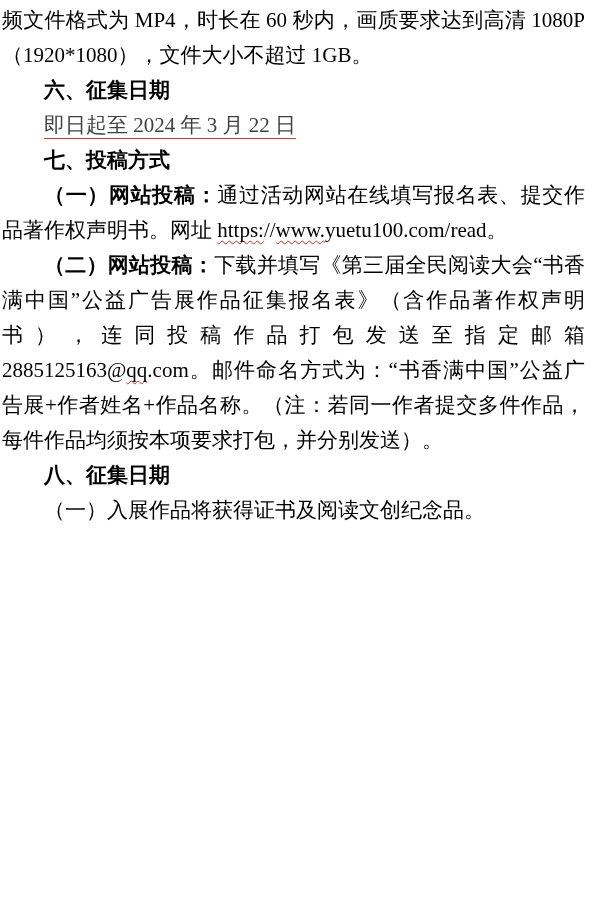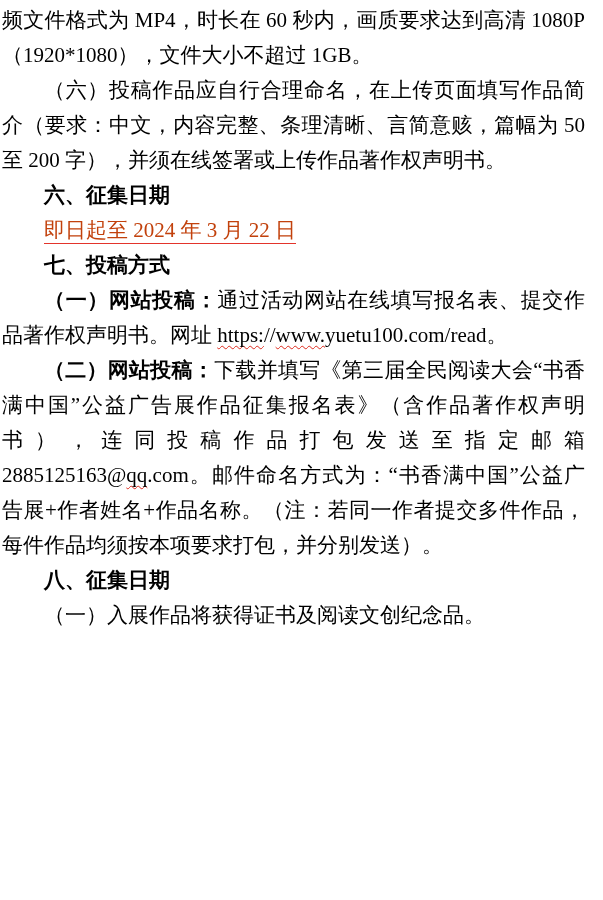--- a/index.html
+++ b/index.html
@@ -34,40 +34,39 @@
   .para.heading {
     font-family: Liberation Serif, serif;
     font-weight: bold;
     text-align: left;
     text-indent: 2em;
   }
   .run-bold {
     font-weight: bold;
   }
   .run-red-underline {
-    color: #c2410c;
+    color: #404040;
     text-decoration: underline;
     text-decoration-color: #e3342b;
     text-decoration-thickness: 1px;
     text-underline-offset: 6px;
   }
   .run-spellcheck {
     text-decoration: underline wavy #dd2a1d;
     text-decoration-thickness: 1px;
     text-decoration-skip-ink: none;
     text-underline-offset: 3px;
   }
 </style>
 </head>
 <body>
 
 <div class="page">
   <div>
       <div class="para"><span>频文件格式为 MP4，时长在 60 秒内，画质要求达到高清 1080P（1920*1080），文件大小不超过 1GB。</span></div>
-      <div class="para indent"><span>（六）投稿作品应自行合理命名，在上传页面填写作品简介（要求：中文，内容完整、条理清晰、言简意赅，篇幅为 50 至 200 字），并须在线签署或上传作品著作权声明书。</span></div>
       <div class="para heading"><span>六、征集日期</span></div>
       <div class="para indent"><span class="run-red-underline">即日起至 2024 年 3 月 22 日</span></div>
       <div class="para heading"><span>七、投稿方式</span></div>
       <div class="para indent"><span class="run-bold">（一）网站投稿：</span><span>通过活动网站在线填写报名表、提交作品著作权声明书。网址 </span><span class="run-spellcheck">https:</span><span>//</span><span class="run-spellcheck">www.</span><span>yuetu100.com/read。</span></div>
       <div class="para indent"><span class="run-bold">（二）网站投稿：</span><span>下载并填写《第三届全民阅读大会“书香满中国”公益广告展作品征集报名表》（含作品著作权声明书），连同投稿作品打包发送至指定邮箱 2885125163@</span><span class="run-spellcheck">qq</span><span>.com。邮件命名方式为：“书香满中国”公益广告展+作者姓名+作品名称。（注：若同一作者提交多件作品，每件作品均须按本项要求打包，并分别发送）。</span></div>
       <div class="para heading"><span>八、征集日期</span></div>
       <div class="para indent"><span>（一）入展作品将获得证书及阅读文创纪念品。</span></div>
     </div>
 </div>
 

